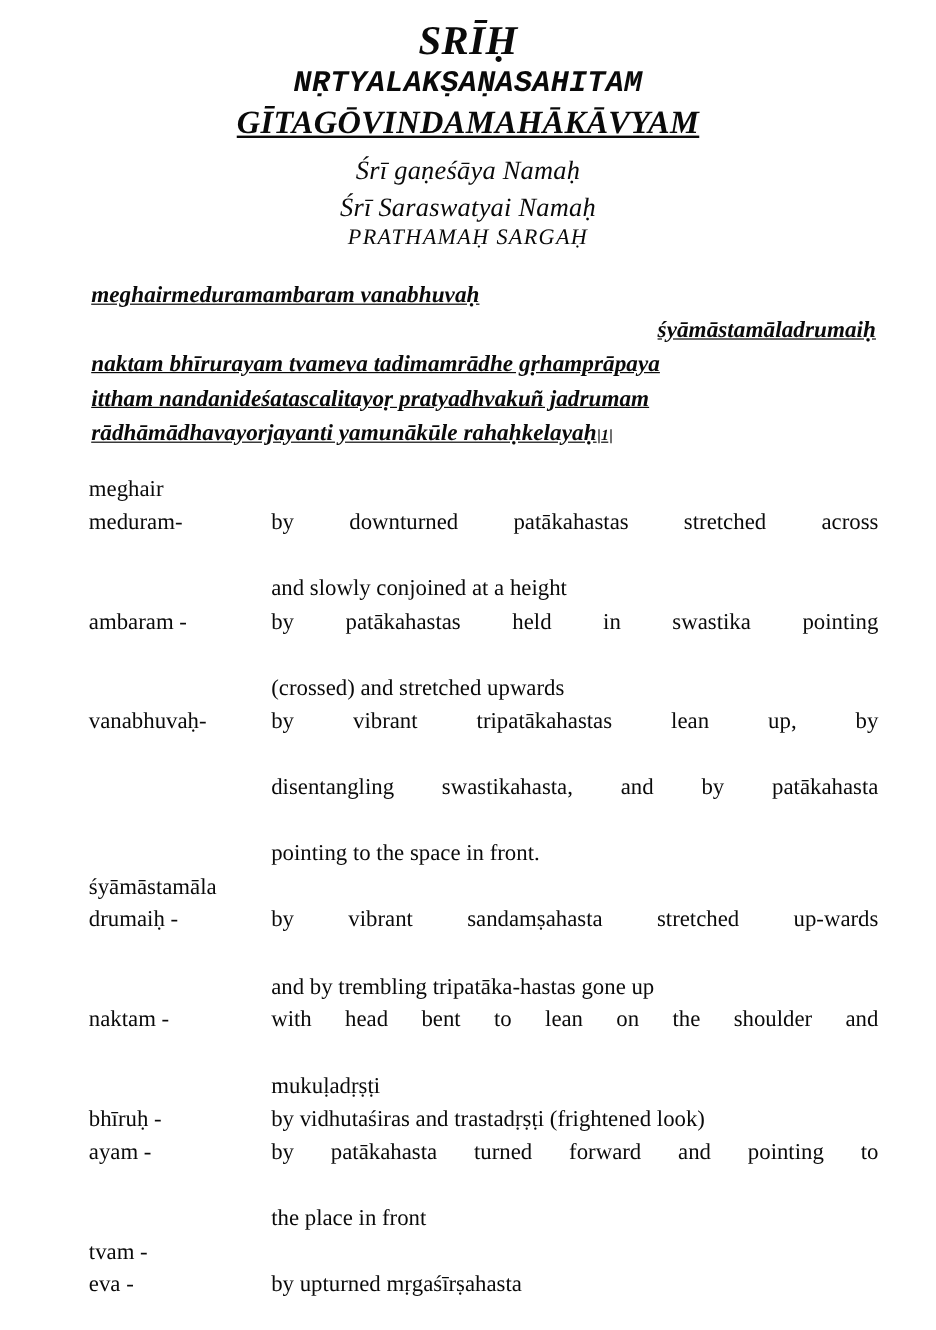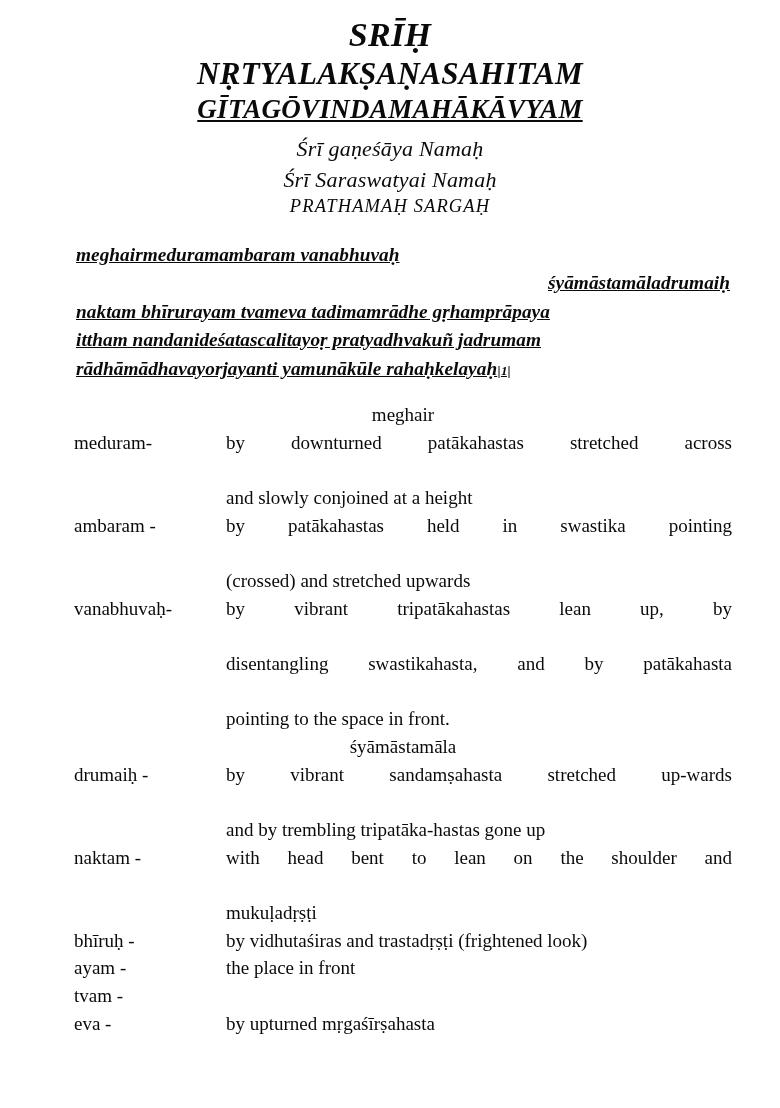--- a/index.html
+++ b/index.html
@@ -32,21 +32,21 @@
   }
   .title-line {
     font-style: italic;
     font-weight: 600;
     font-size: 35px;
     line-height: 1.22;
     letter-spacing: 0.3px;
     white-space: nowrap;
   }
   .title-line.l1 { font-size: 34px; }
-  .title-line.l2 { font-size: 31px; }
+  .title-line.l2 { font-size: 25px; font-family: Liberation Mono, monospace; }
   .title-line.l3 { font-size: 27px; text-decoration: underline; }
 
   .invocation {
     margin-top: 7px;
     text-align: center;
   }
   .invocation-line {
     font-style: italic;
     font-size: 22px;
     line-height: 1.42;
@@ -126,21 +126,20 @@
     content: "";
     display: inline-block;
     width: 100%;
   }
   .defn p.last {
     text-align: left;
   }
   .term-only-row {
     font-size: 19px;
     line-height: 1.455;
-    text-align: center;
   }
 </style>
 </head>
 <body>
 
 <div class="page">
 
   <div class="title-block">
     <div class="title-line l1">SRĪḤ</div>
     <div class="title-line l2">NṚTYALAKṢAṆASAHITAM</div>
@@ -210,20 +209,21 @@
     <div class="entry">
       <div class="term">bhīruḥ -</div>
       <div class="defn">
         <p class="last">by vidhutaśiras and trastadṛṣṭi (frightened look)</p>
       </div>
     </div>
 
     <div class="entry">
       <div class="term">ayam -</div>
       <div class="defn">
+        <p class="just">by patākahasta turned forward and pointing to</p>
         <p class="last">the place in front</p>
       </div>
     </div>
 
     <div class="entry">
       <div class="term">tvam -</div>
     </div>
 
     <div class="entry">
       <div class="term">eva -</div>

